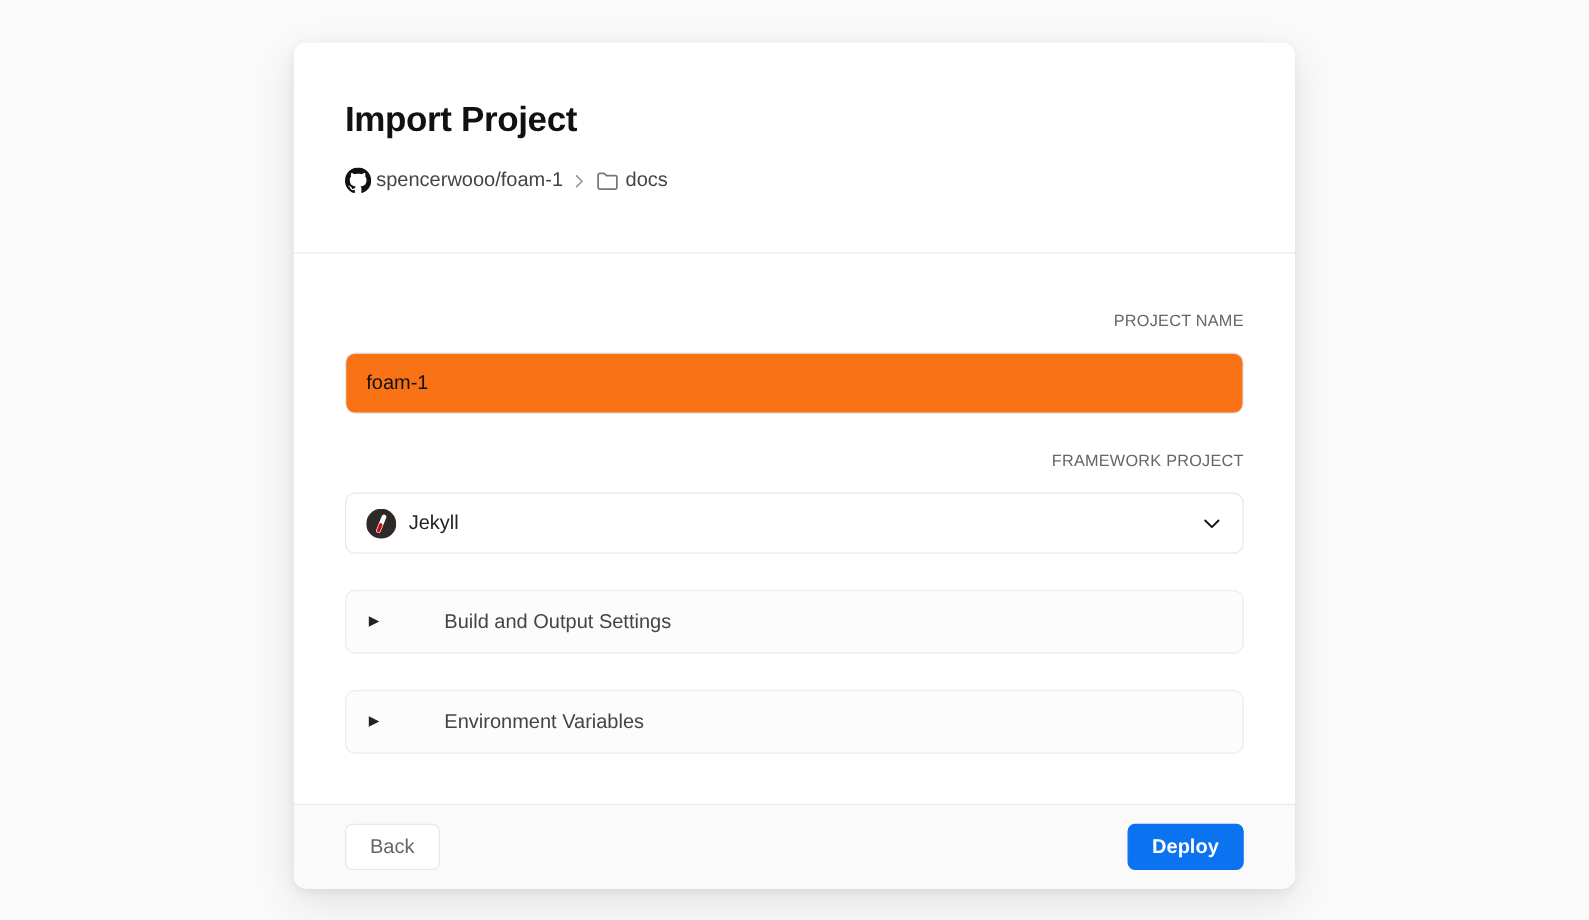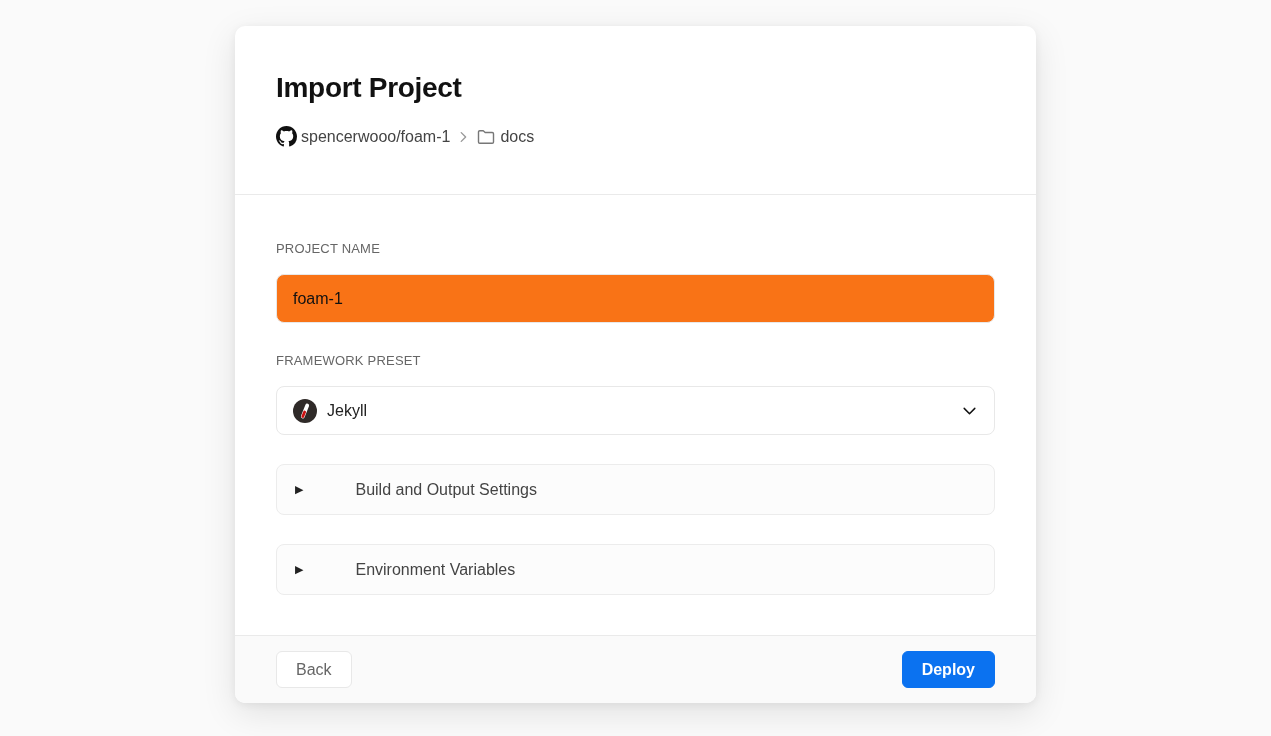--- a/index.html
+++ b/index.html
@@ -4,21 +4,21 @@
 <style>
   * { margin: 0; padding: 0; box-sizing: border-box; }
   html, body {
     width: 1271px; height: 736px;
     font-family: "Liberation Sans", "DejaVu Sans", sans-serif;
     background: #fafafa;
     overflow: hidden;
   }
   .card {
     position: absolute;
-    left: 235px; top: 26px;
+    left: 235px; top: 34px;
     width: 801px; height: 677px;
     background: #ffffff;
     border-radius: 10px;
     box-shadow: 0 10px 34px rgba(0,0,0,0.10), 0 2px 8px rgba(0,0,0,0.06);
     display: flex;
     flex-direction: column;
     overflow: hidden;
   }
   
   .card-header {
@@ -45,20 +45,21 @@
   
   .card-body {
     padding: 46px 41px 0 41px;
     flex: 1;
   }
   .field-label {
     font-size: 13px;
     color: #666;
     letter-spacing: 0.2px;
     margin-bottom: 18px;
+    text-align: right;
   }
   .text-input {
     width: 100%;
     height: 49px;
     border: 1px solid #e8e8e8;
     border-radius: 8px;
     padding: 0 16px;
     font-size: 16px;
     color: #111;
     font-family: inherit;
@@ -167,21 +168,21 @@
       </span>
       <span>docs</span>
     </div>
   </div>
 
   <div class="card-body">
 
     <div class="field-label">PROJECT NAME</div>
     <input class="text-input" type="text" value="foam-1" style="">
 
-    <div class="field-label">FRAMEWORK PRESET</div>
+    <div class="field-label">FRAMEWORK PROJECT</div>
     <div class="select-box">
       <span style="display:flex;align-items:center;">
         <svg width="24" height="24" viewBox="0 0 24 24" aria-hidden="true">
           <circle cx="12" cy="12" r="12" fill="#2f2a28"></circle>
           <g transform="rotate(22 12 12)">
             <rect x="10.1" y="4.2" width="3.8" height="15.6" rx="1.9" fill="#ffffff"></rect>
             <rect x="10.6" y="11.6" width="2.8" height="7.7" rx="1.4" fill="#cc1111"></rect>
           </g>
         </svg>
       </span>

